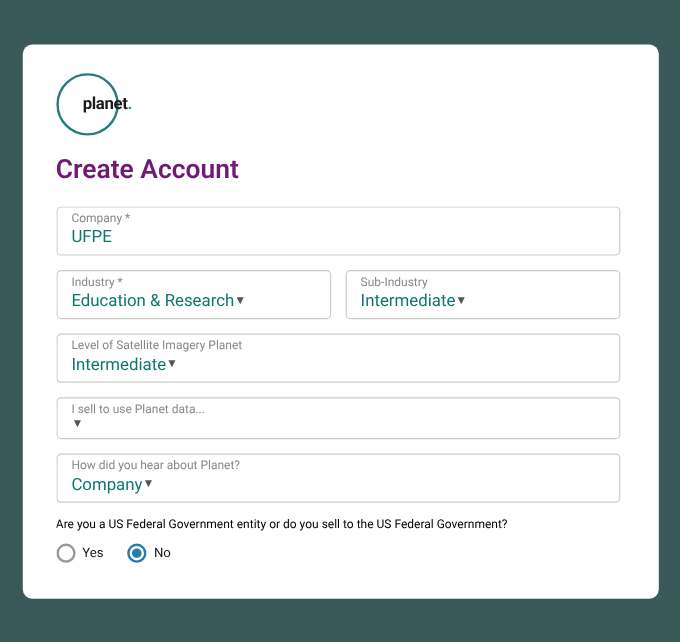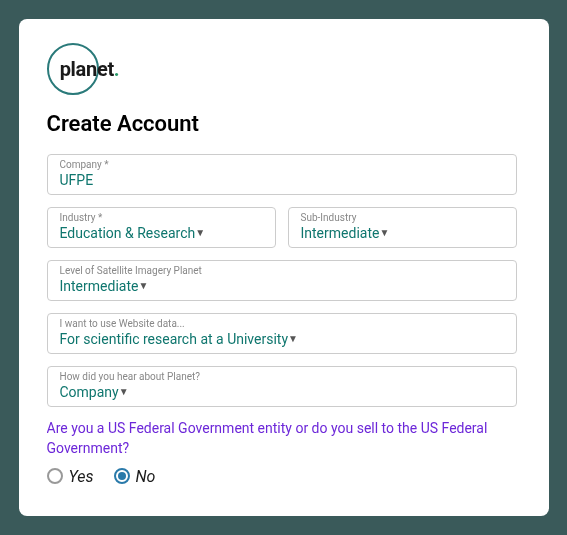--- a/index.html
+++ b/index.html
@@ -35,33 +35,33 @@
       border: 2px solid #2a7a7a;
       border-radius: 50%;
       width: 52px;
       height: 52px;
       color: #2a7a7a;
       font-size: 13px;
       font-weight: 600;
       letter-spacing: -0.5px;
     }
     .logo-text {
-      font-size: 20px;
+      font-size: 14px;
       font-weight: 700;
       color: #1a1a1a;
       letter-spacing: -0.3px;
       margin-left: 34px;
     }
     .logo-dot {
       color: #2a9a6a;
     }
     .page-title {
       font-size: 22px;
       font-weight: 600;
-      color: #000000;
+      color: #701a75;
       margin-bottom: 18px;
     }
     .form-content {
       flex: 1;
       overflow-y: auto;
       padding-right: 4px;
     }
     .form-content::-webkit-scrollbar {
       width: 6px;
     }
@@ -105,22 +105,22 @@
     }
     .chevron-icon {
       color: #555555;
       font-size: 10px;
       line-height: 1;
     }
     .radio-section {
       margin-bottom: 14px;
     }
     .radio-question {
-      font-size: 14px;
-      color: #6d28d9;
+      font-size: 10px;
+      color: #000000;
       margin-bottom: 8px;
       line-height: 1.4;
     }
     .radio-options {
       display: flex;
       gap: 20px;
       align-items: center;
     }
     .radio-option {
       display: flex;
@@ -140,23 +140,22 @@
     .radio-outer.selected {
       border-color: #2a7aaa;
     }
     .radio-inner {
       width: 8px;
       height: 8px;
       border-radius: 50%;
       background: #2a7aaa;
     }
     .radio-label {
-      font-size: 16px;
+      font-size: 11px;
       color: #1a1a1a;
-      font-style: italic;
     }
     .form-field.required-field {
       border-color: #cccccc;
     }
   </style>
 </head>
 <body>
 
 <div class="card">
   <div class="logo-area">
@@ -198,23 +197,22 @@
         <span class="field-label">Level of Satellite Imagery Planet</span>
         <div class="field-select">
           <span class="field-value">Intermediate</span>
           <span class="chevron-icon">▼</span>
         </div>
       </div>
     </div>
 
     <div class="form-row">
       <div class="form-field full-width">
-        <span class="field-label">I want to use Website data...</span>
-        <div class="field-select">
-          <span class="field-value">For scientific research at a University</span>
+        <span class="field-label">I sell to use Planet data...</span>
+        <div class="field-select">
           <span class="chevron-icon">▼</span>
         </div>
       </div>
     </div>
 
     <div class="form-row">
       <div class="form-field full-width">
         <span class="field-label">How did you hear about Planet?</span>
         <div class="field-select">
           <span class="field-value">Company</span>

